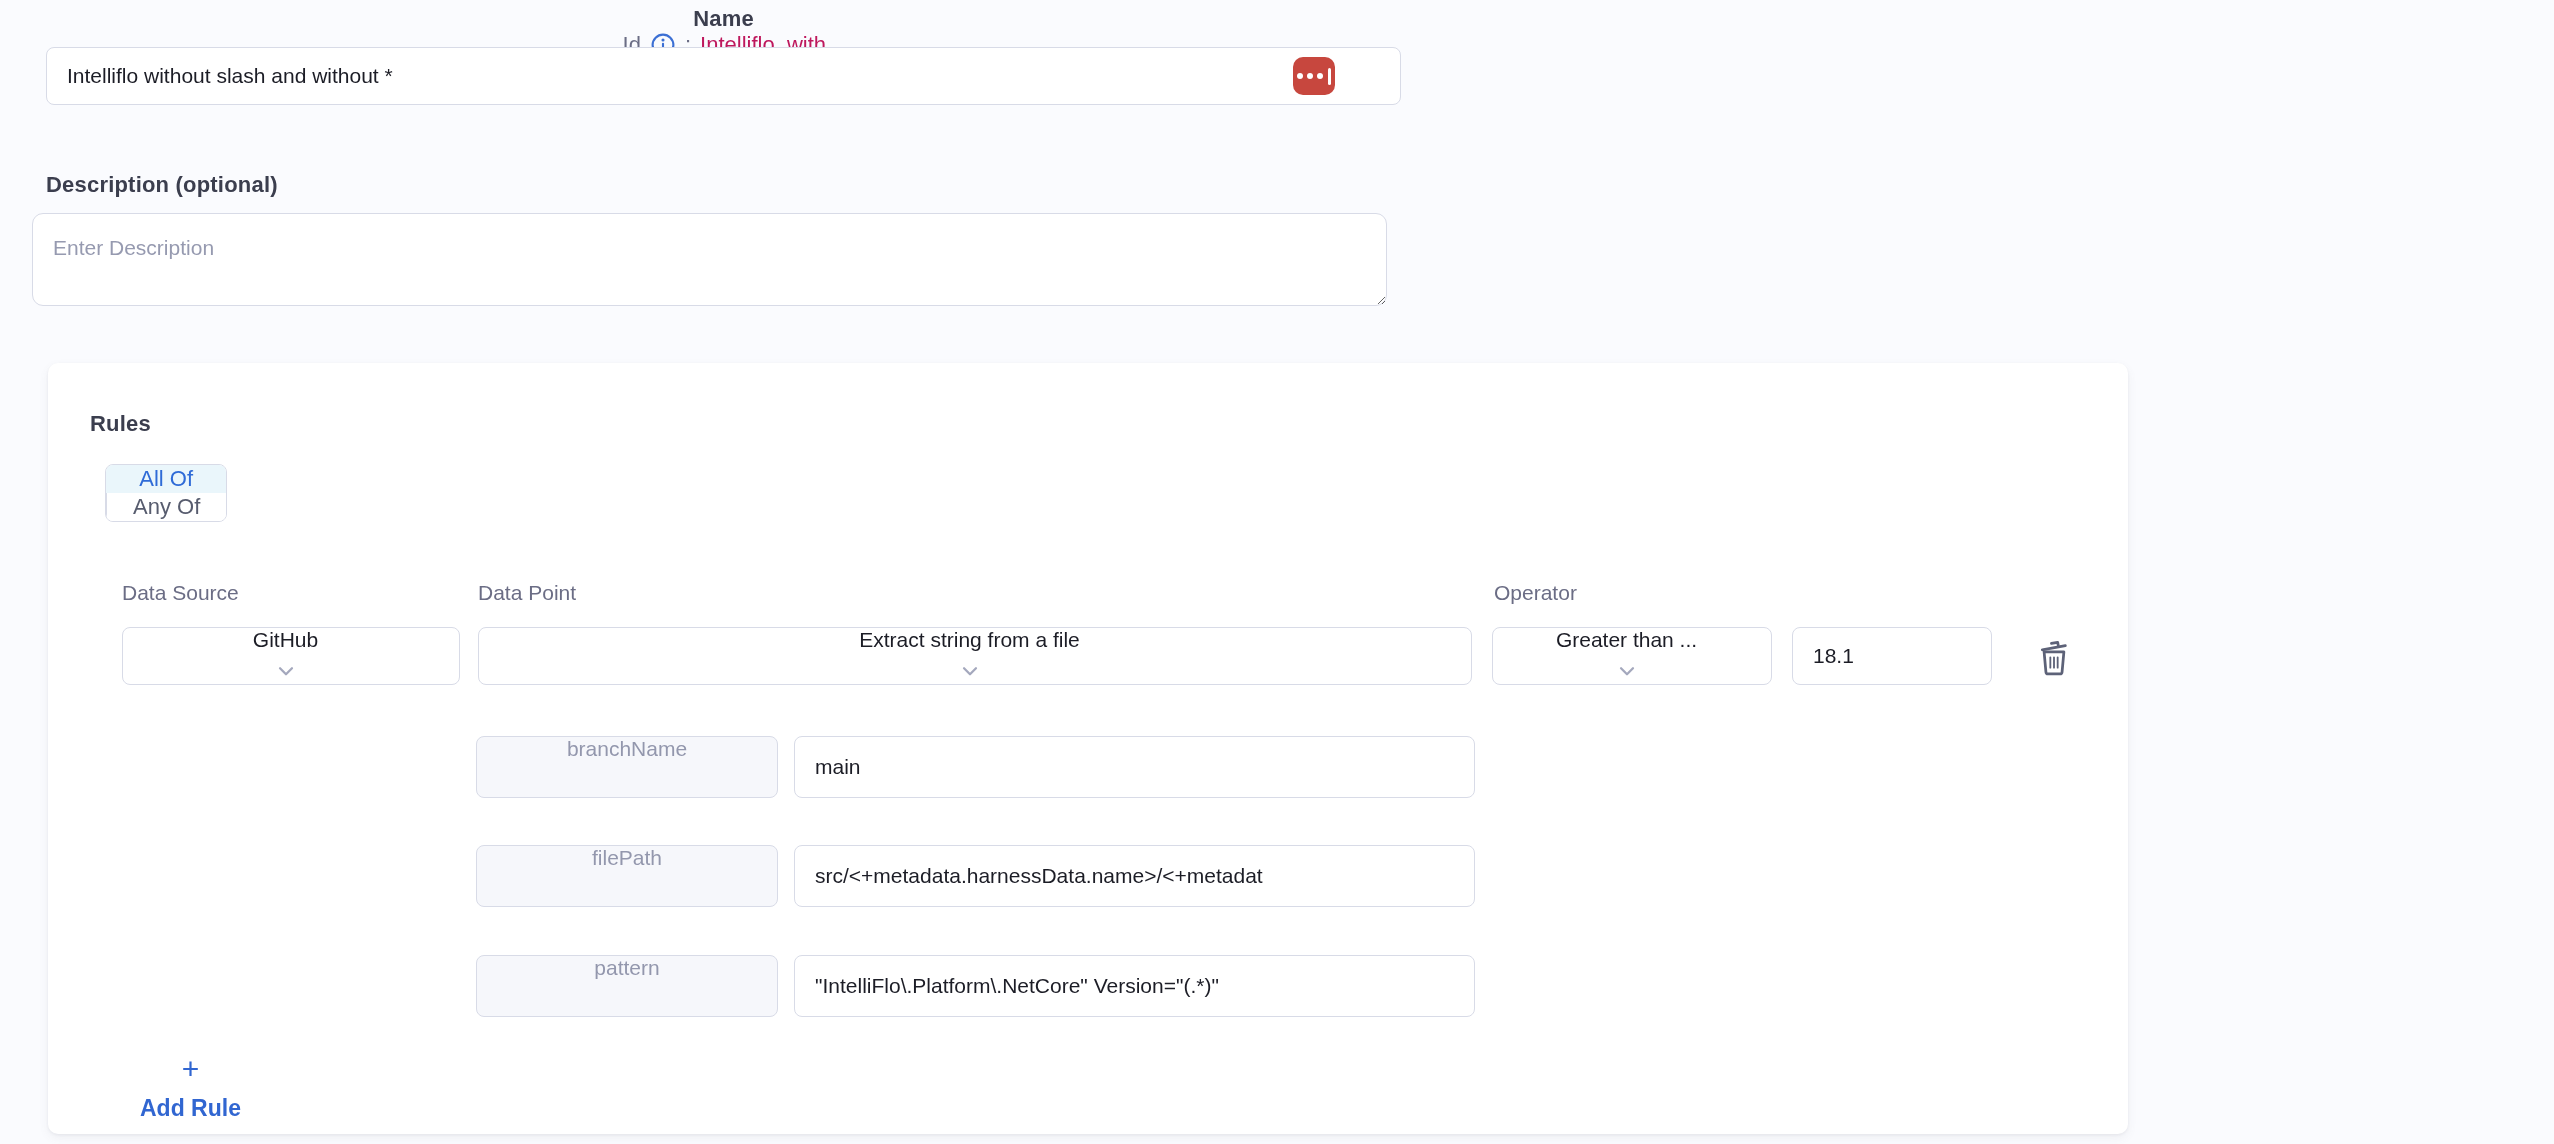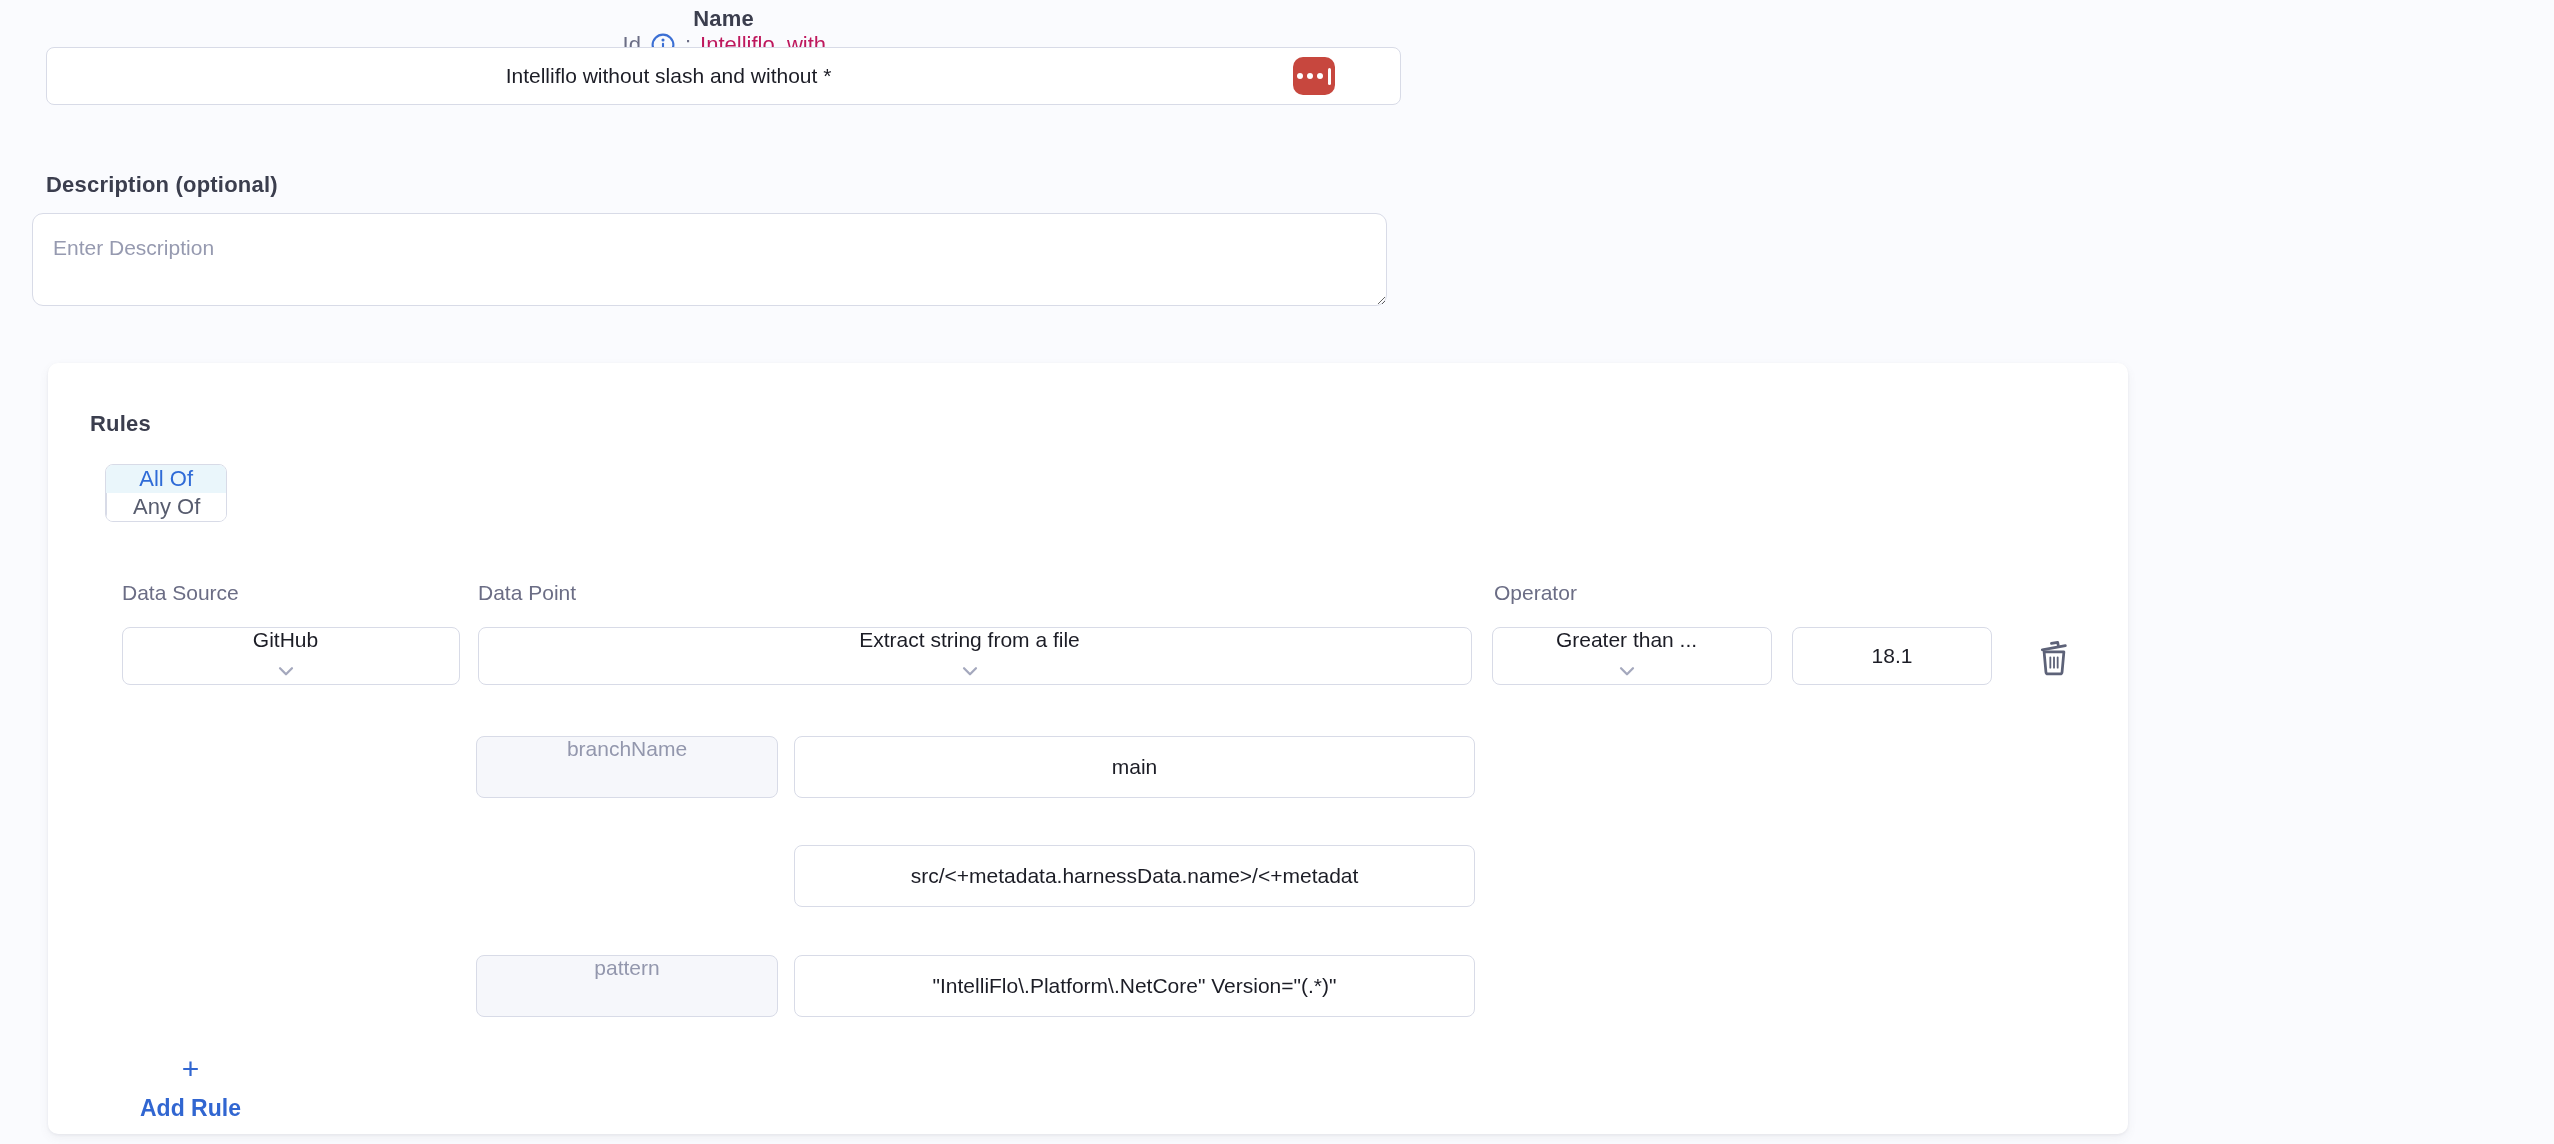--- a/index.html
+++ b/index.html
@@ -27,21 +27,21 @@
   .id-link { color: #be185d; text-decoration: none; font-weight: 500; }
 
   .text-input, .textarea, .select-box, .key-box {
     background: #ffffff;
     border: 1px solid #d8dbe7;
     border-radius: 8px;
     font-size: 21px;
     color: #1c1d26;
     font-family: "Liberation Sans", "DejaVu Sans", sans-serif;
   }
-  .text-input { padding: 0 20px; outline: none; text-align: center; }
+  .text-input { padding: 0 20px; outline: none; }
   .text-input::placeholder, .textarea::placeholder { color: #969ab0; }
 
   .name-input-wrap { left: 46px; top: 47px; width: 1355px; height: 58px; }
   .name-input-wrap input { width: 100%; height: 100%; padding-right: 130px; }
 
   .pw-icon {
     position: absolute; right: 66px; top: 10px;
     width: 42px; height: 38px; border-radius: 10px;
     background: #c7473e;
     display: flex; align-items: center; justify-content: center; gap: 4px;
@@ -206,20 +206,21 @@
           <path d="M5.6 8.1 l12.6-2.3"></path>
           <path d="M10.6 4.6 l3.4-.6 .3 1.6"></path>
         </g>
       </svg>
     </span>
   </button>
 
   <div class="abs param-key key-box row-0">branchName</div>
   <input class="abs text-input param-value row-0" type="text" value="main" style="">
 
+  <div class="abs param-key key-box row-1">filePath</div>
   <input class="abs text-input param-value row-1" type="text" value="src/&lt;+metadata.harnessData.name&gt;/&lt;+metadat" style="">
 
   <div class="abs param-key key-box row-2">pattern</div>
   <input class="abs text-input param-value row-2" type="text" value="&quot;IntelliFlo\.Platform\.NetCore&quot; Version=&quot;(.*)&quot;" style="">
 
   <button class="abs add-rule">
     <span class="plus">+</span>
     <span>Add Rule</span>
   </button>
 

